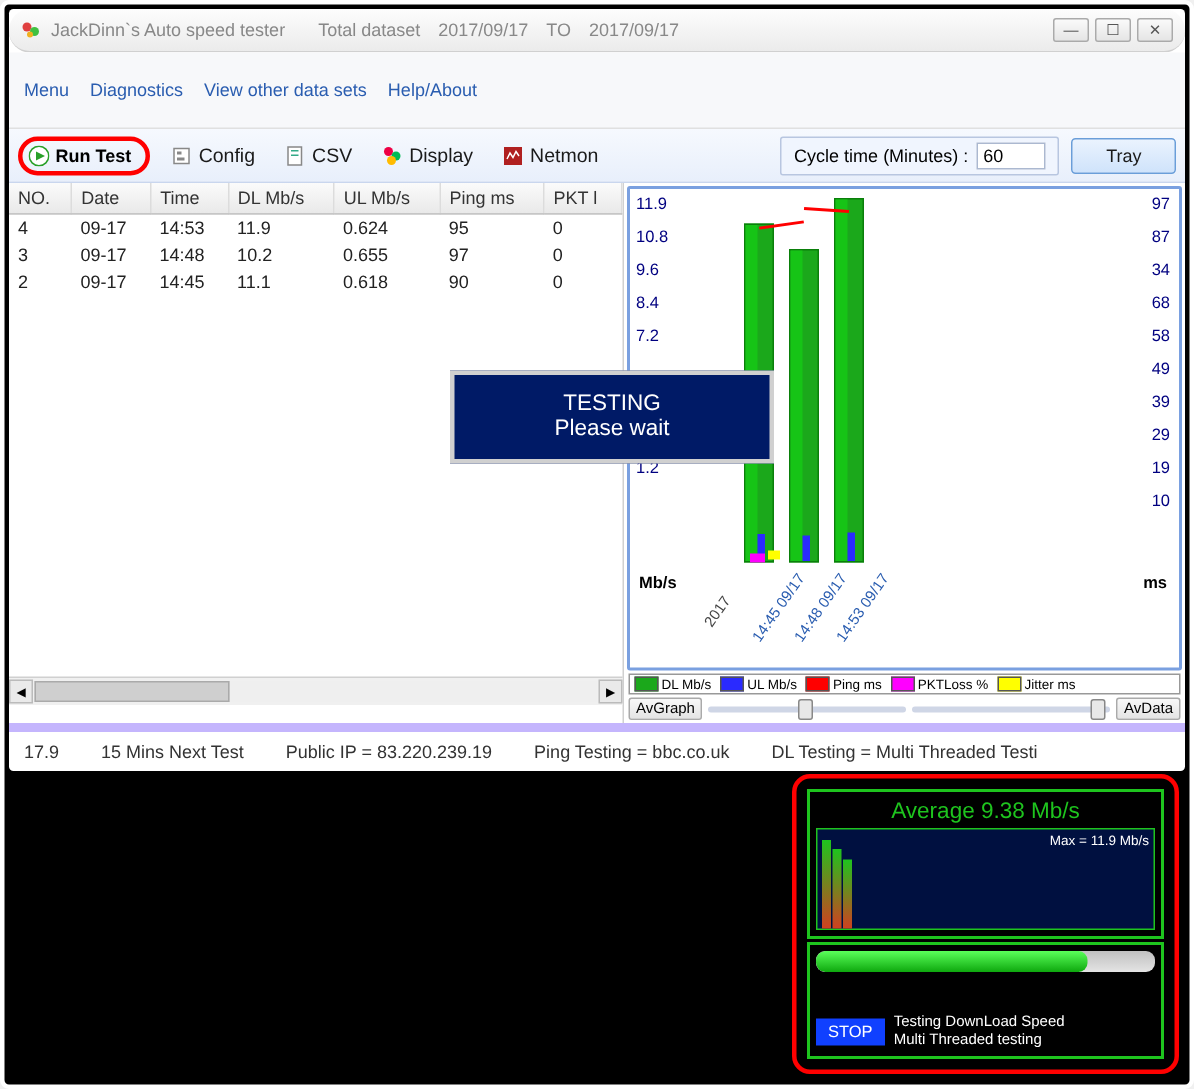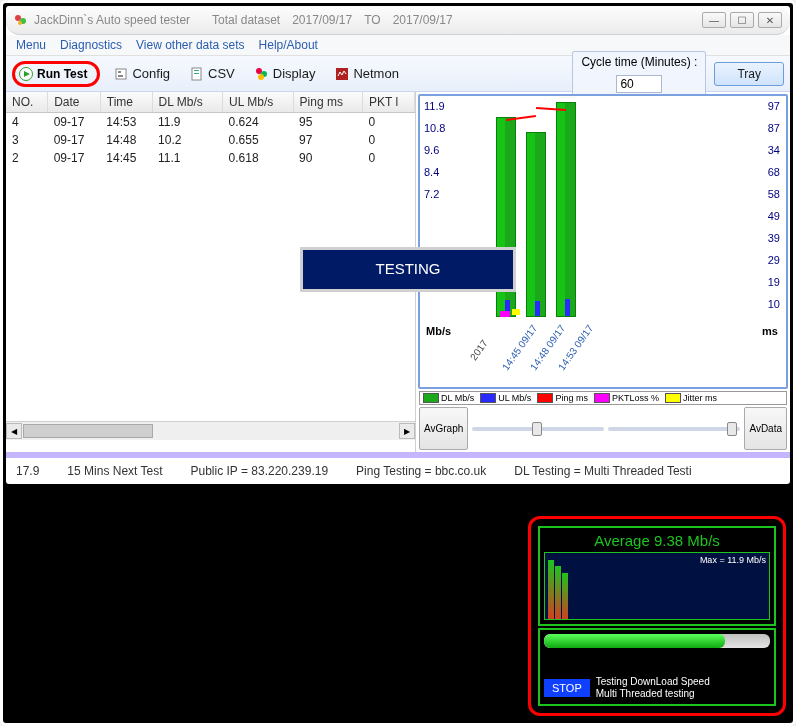--- a/index.html
+++ b/index.html
@@ -9,29 +9,29 @@
 .inner { background: #fff; width: 100%; border-radius: 3px; }
 
 
 .titlebar { display: flex; align-items: center; gap: 6px; padding: 6px 8px; background: linear-gradient(#fdfdfd,#ebebeb); border-bottom: 1px solid #d0d0d0; border-radius: 14px; }
 .app-icon { width: 14px; height: 14px; display: inline-block; }
 .title-text { color: #888; }
 .win-controls { margin-left: auto; display: flex; gap: 4px; }
 .win-btn { width: 24px; height: 16px; border: 1px solid #aaa; border-radius: 2px; background: linear-gradient(#fafafa,#e5e5e5); display: flex; align-items: center; justify-content: center; font-size: 10px; color: #555; cursor: pointer; }
 
 
-.menubar { display: flex; gap: 14px; padding: 3px 10px; background: #f7f8fa; color: #2a5db0; border-bottom: 1px solid #e0e0e0; text-align: right; }
+.menubar { display: flex; gap: 14px; padding: 18px 10px; background: #f7f8fa; color: #2a5db0; border-bottom: 1px solid #e0e0e0; text-align: right; }
 .menubar span { cursor: pointer; }
 
 
 .toolbar { display: flex; align-items: center; gap: 8px; padding: 4px 6px; background: linear-gradient(#f6f9fe,#e8effb); border-bottom: 1px solid #c9d6ee; height: 36px; }
 .tb-btn { display: flex; align-items: center; gap: 4px; padding: 2px 6px; cursor: pointer; font-size: 13px; color: #1a1a1a; }
 .tb-icon { width: 14px; height: 14px; display: inline-block; }
 .run-test-highlight { border: 3px solid #f00; border-radius: 14px; padding: 3px 10px 3px 4px; display: flex; align-items: center; gap: 4px; }
-.cycle-box { margin-left: auto; display: flex; align-items: center; gap: 6px; border: 1px solid #b8c6e0; background: #f0f5fe; padding: 3px 8px; border-radius: 2px; flex-direction: column; }
+.cycle-box { margin-left: auto; display: flex; align-items: center; gap: 6px; border: 1px solid #b8c6e0; background: #f0f5fe; padding: 3px 8px; border-radius: 2px; }
 .cycle-input { width: 46px; border: 1px solid #abb8d0; background: #fff; padding: 1px 3px; font-size: 12px; }
 .tray-btn { border: 1px solid #6a9ed9; background: linear-gradient(#eaf3fe,#cfe3fb); padding: 4px 22px; border-radius: 3px; color: #1a1a1a; cursor: pointer; }
 
 
 .main { display: flex; height: 360px; }
 .table-pane { width: 410px; border-right: 1px solid #d0d0d0; display: flex; flex-direction: column; }
 .chart-pane { flex: 1; display: flex; flex-direction: column; }
 
 
 .tbl { width: 100%; border-collapse: collapse; }
@@ -53,21 +53,21 @@
 .bar { position: absolute; bottom: 0; width: 20px; background: #1ba81b; border: 1px solid #0a7f0a; }
 .bar .inner-dl { width: 8px; background: #16c416; height: 100%; float: left; }
 .bar .inner-ul { width: 5px; background: #2a2aff; float: left; height: 8%; position: absolute; bottom: 0; left: 8px; }
 .ping-line { position: absolute; border-top: 2px solid #f00; }
 .xlab { position: absolute; font-size: 10px; color: #2a5db0; transform: rotate(-55deg); transform-origin: left top; }
 .axis-lbl { position: absolute; bottom: 50px; font-size: 11px; font-weight: bold; }
 .legend { display: flex; gap: 6px; padding: 1px 3px; border: 1px solid #999; margin: 0 3px; font-size: 9px; align-items: center; }
 .leg { display: flex; align-items: center; gap: 2px; }
 .leg .sw { width: 16px; height: 10px; border: 1px solid #555; }
 .chart-ctrl { display: flex; align-items: center; gap: 4px; padding: 2px 3px; }
-.small-btn { border: 1px solid #aaa; background: linear-gradient(#f8f8f8,#e4e4e4); font-size: 10px; padding: 15px 4px; border-radius: 2px; cursor: pointer; }
+.small-btn { border: 1px solid #aaa; background: linear-gradient(#f8f8f8,#e4e4e4); font-size: 10px; padding: 1px 4px; border-radius: 2px; cursor: pointer; }
 .slider { flex: 1; height: 4px; background: #cfd6e6; position: relative; border-radius: 2px; }
 .slider .knob { position: absolute; top: -5px; width: 10px; height: 14px; background: #e8e8e8; border: 1px solid #888; border-radius: 2px; }
 
 
 .status { display: flex; gap: 28px; padding: 6px 10px; border-top: 6px solid #c4b5fd; font-size: 12px; color: #333; }
 
 
 .testing-overlay { position: absolute; left: 300px; top: 247px; width: 216px; background: #001a66; border: 3px solid #d0d0d0; color: #fff; text-align: center; padding: 10px 0 12px; font-size: 15px; z-index: 20; }
 
 
@@ -313,20 +313,21 @@
   <span>15 Mins Next Test</span>
   <span>Public IP = 83.220.239.19</span>
   <span>Ping Testing = bbc.co.uk</span>
   <span>DL Testing = Multi Threaded Testi</span>
 </div>
 
 </div>
 
 <div class="testing-overlay">
   <div>TESTING</div>
+  <div>Please wait</div>
 </div>
 
 <div class="gauge">
   <div class="gauge-top">
     <div class="gauge-title">Average 9.38 Mb/s</div>
     <div class="gauge-graph">
       <span class="gauge-max">Max = 11.9 Mb/s</span>
       <div class="gbar" style="left:3px;height:90%"></div>
       <div class="gbar" style="left:10px;height:80%"></div>
       <div class="gbar" style="left:17px;height:70%"></div>

